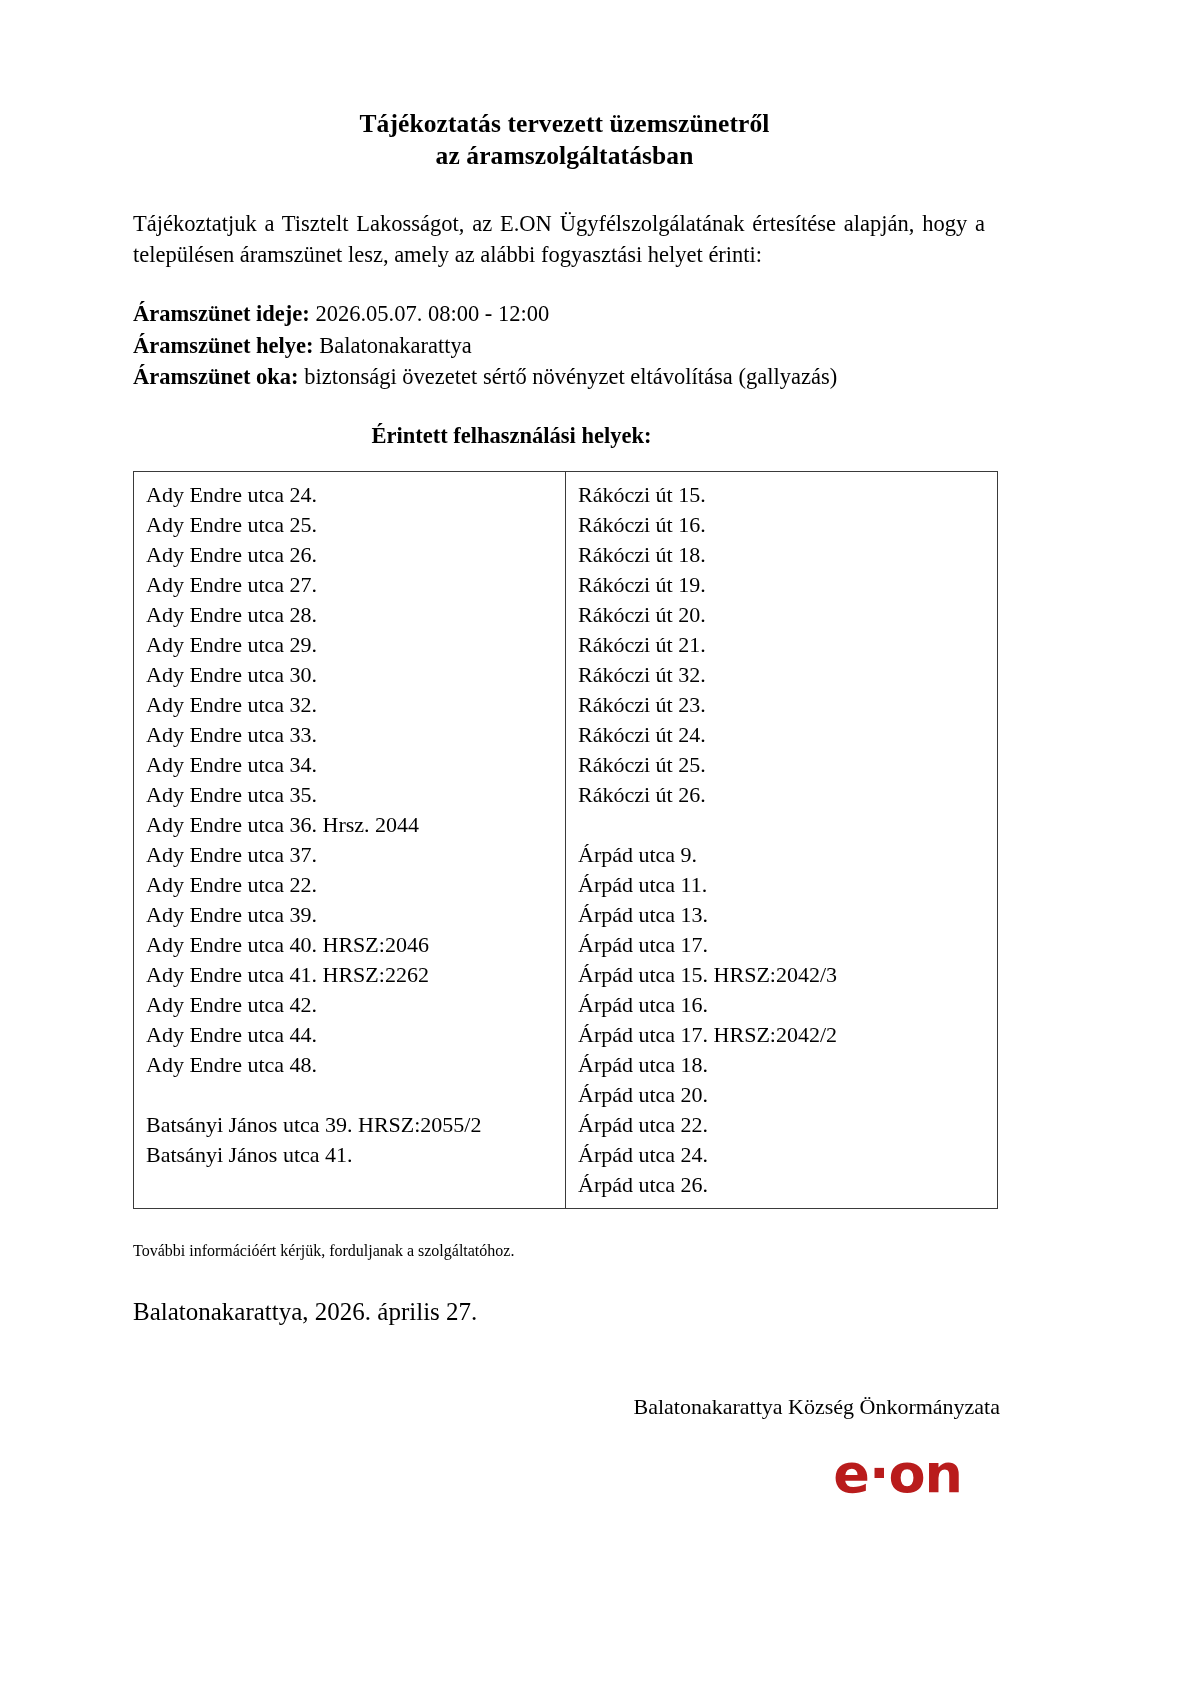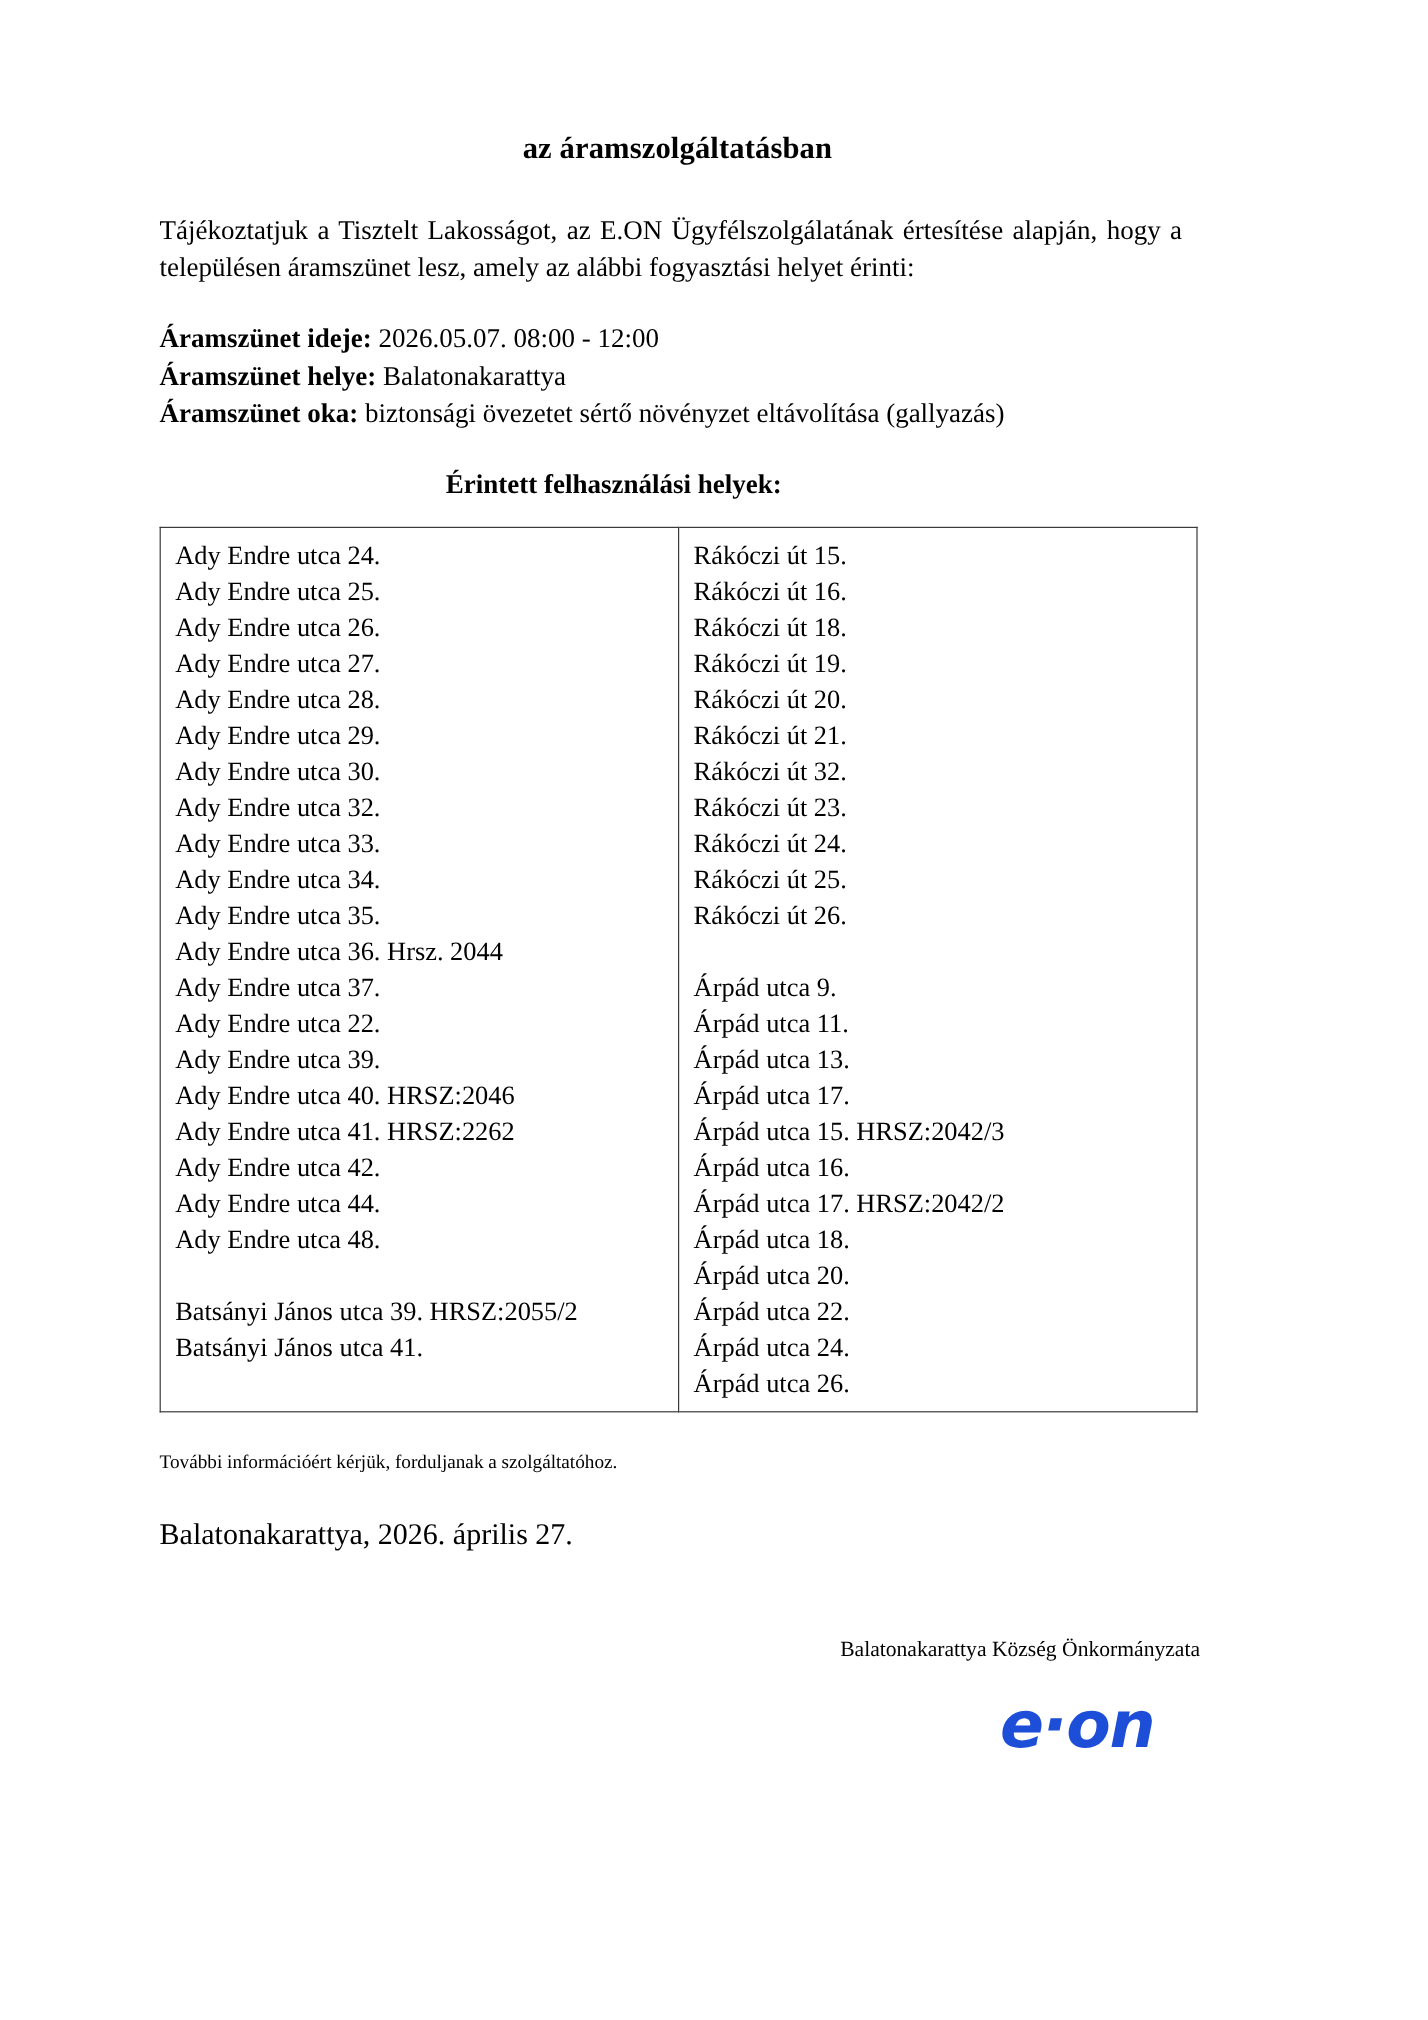--- a/index.html
+++ b/index.html
@@ -92,46 +92,46 @@
     line-height: 31px;
   }
   .footer-date {
     margin-top: 30px;
     font-size: 25px;
     line-height: 31px;
   }
   .signature {
     margin-top: 64px;
     text-align: right;
-    font-size: 18px;
+    font-size: 22px;
     line-height: 31px;
     padding-right: 0px;
   }
   .logo-wrap {
     margin-top: 10px;
     text-align: right;
     padding-right: 38px;
   }
   .eon-logo {
     display: inline-block;
     font-family: "DejaVu Sans", "Liberation Sans", sans-serif;
     font-weight: bold;
-    font-style: italic;
     font-size: 54px;
     line-height: 60px;
-    color: #1d4ed8;
+    color: #b91c1c;
     letter-spacing: -1px;
   }
 </style>
 </head>
 <body>
 
 <div class="page">
 
   <h1 class="doc-title">
+    <span>Tájékoztatás tervezett üzemszünetről</span>
     <span class="line2">az áramszolgáltatásban</span>
   </h1>
 
   <p class="intro">Tájékoztatjuk a Tisztelt Lakosságot, az E.ON Ügyfélszolgálatának értesítése alapján, hogy a településen áramszünet lesz, amely az alábbi fogyasztási helyet érinti:</p>
 
   <div class="details">
     <div class="row">
       <span class="lbl">Áramszünet ideje:</span>
       <span>2026.05.07. 08:00 - 12:00</span>
     </div>

